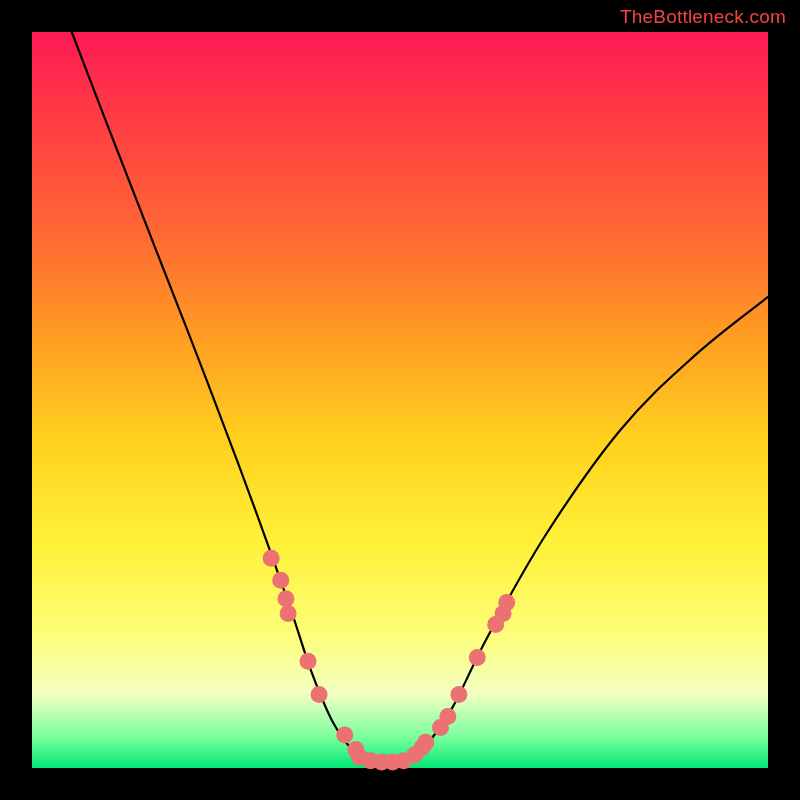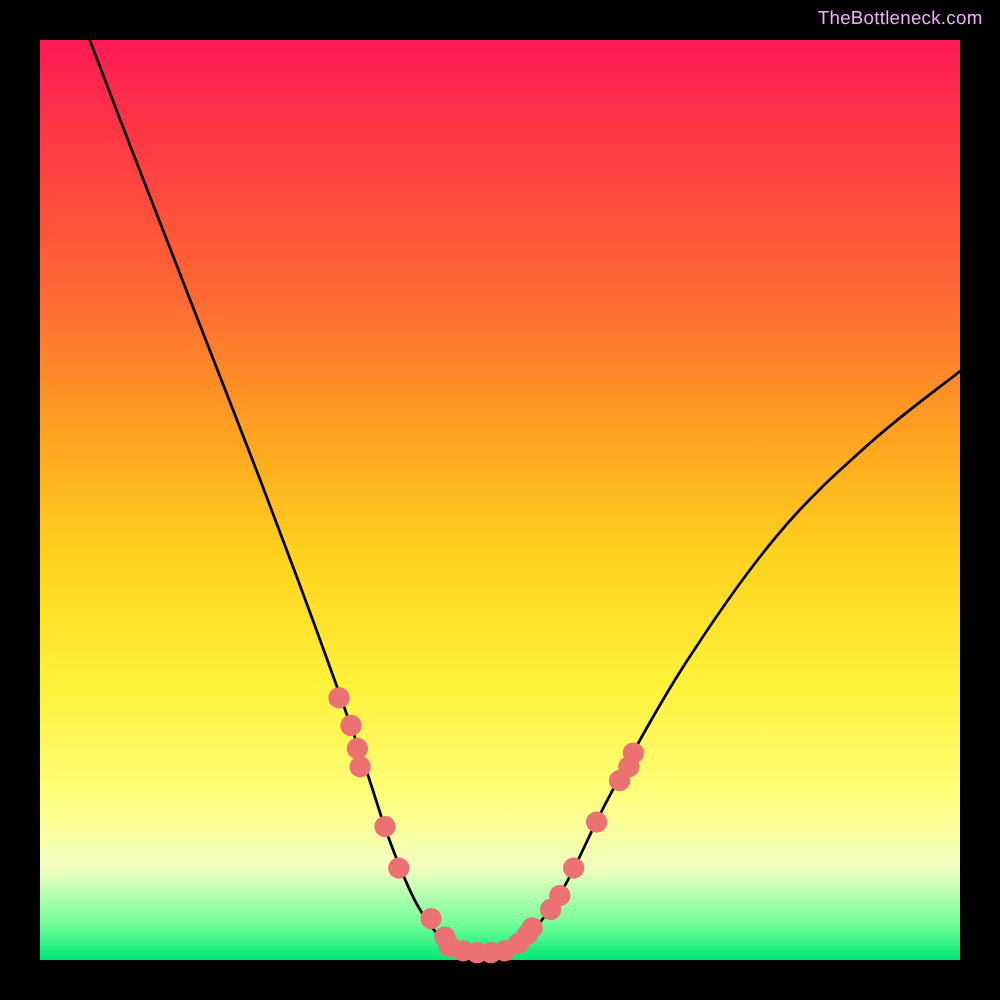--- a/index.html
+++ b/index.html
@@ -16,22 +16,22 @@
     left: 0;
     top: 0;
     width: 800px;
     height: 800px;
     background: #000000;
   }
   .watermark {
     position: absolute;
     top: 6px;
     right: 14px;
-    color: #f0abfc;
-    font-size: 15px;
+    color: #ef4444;
+    font-size: 19px;
     font-weight: 400;
     letter-spacing: 0.2px;
   }
   
   .plot {
     position: absolute;
     left: 32px;
     top: 32px;
     width: 736px;   
     height: 736px;

